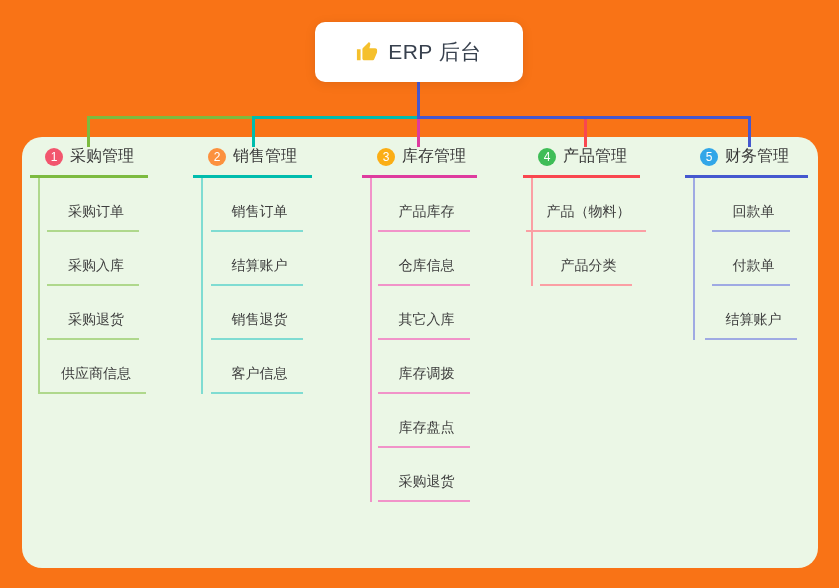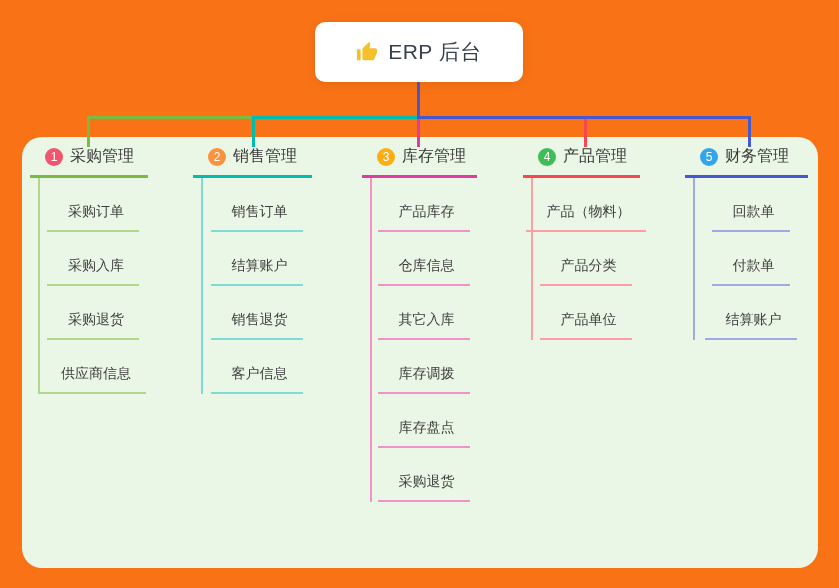--- a/index.html
+++ b/index.html
@@ -166,23 +166,20 @@
       <span class="badge">4</span>
       <span class="hlabel">产品管理</span>
     </div>
     <ul class="kids">
       <li>
           <span>产品（物料）</span>
         </li>
       <li>
           <span>产品分类</span>
         </li>
-      <li>
-          <span>产品单位</span>
-        </li>
     </ul>
   </div>
 
   <div class="branch b5" style="--line: #4558CF; --lite: #9FAAE3; --badge: #32A6E8;">
     <div class="hdr">
       <span class="badge">5</span>
       <span class="hlabel">财务管理</span>
     </div>
     <ul class="kids">
       <li>

